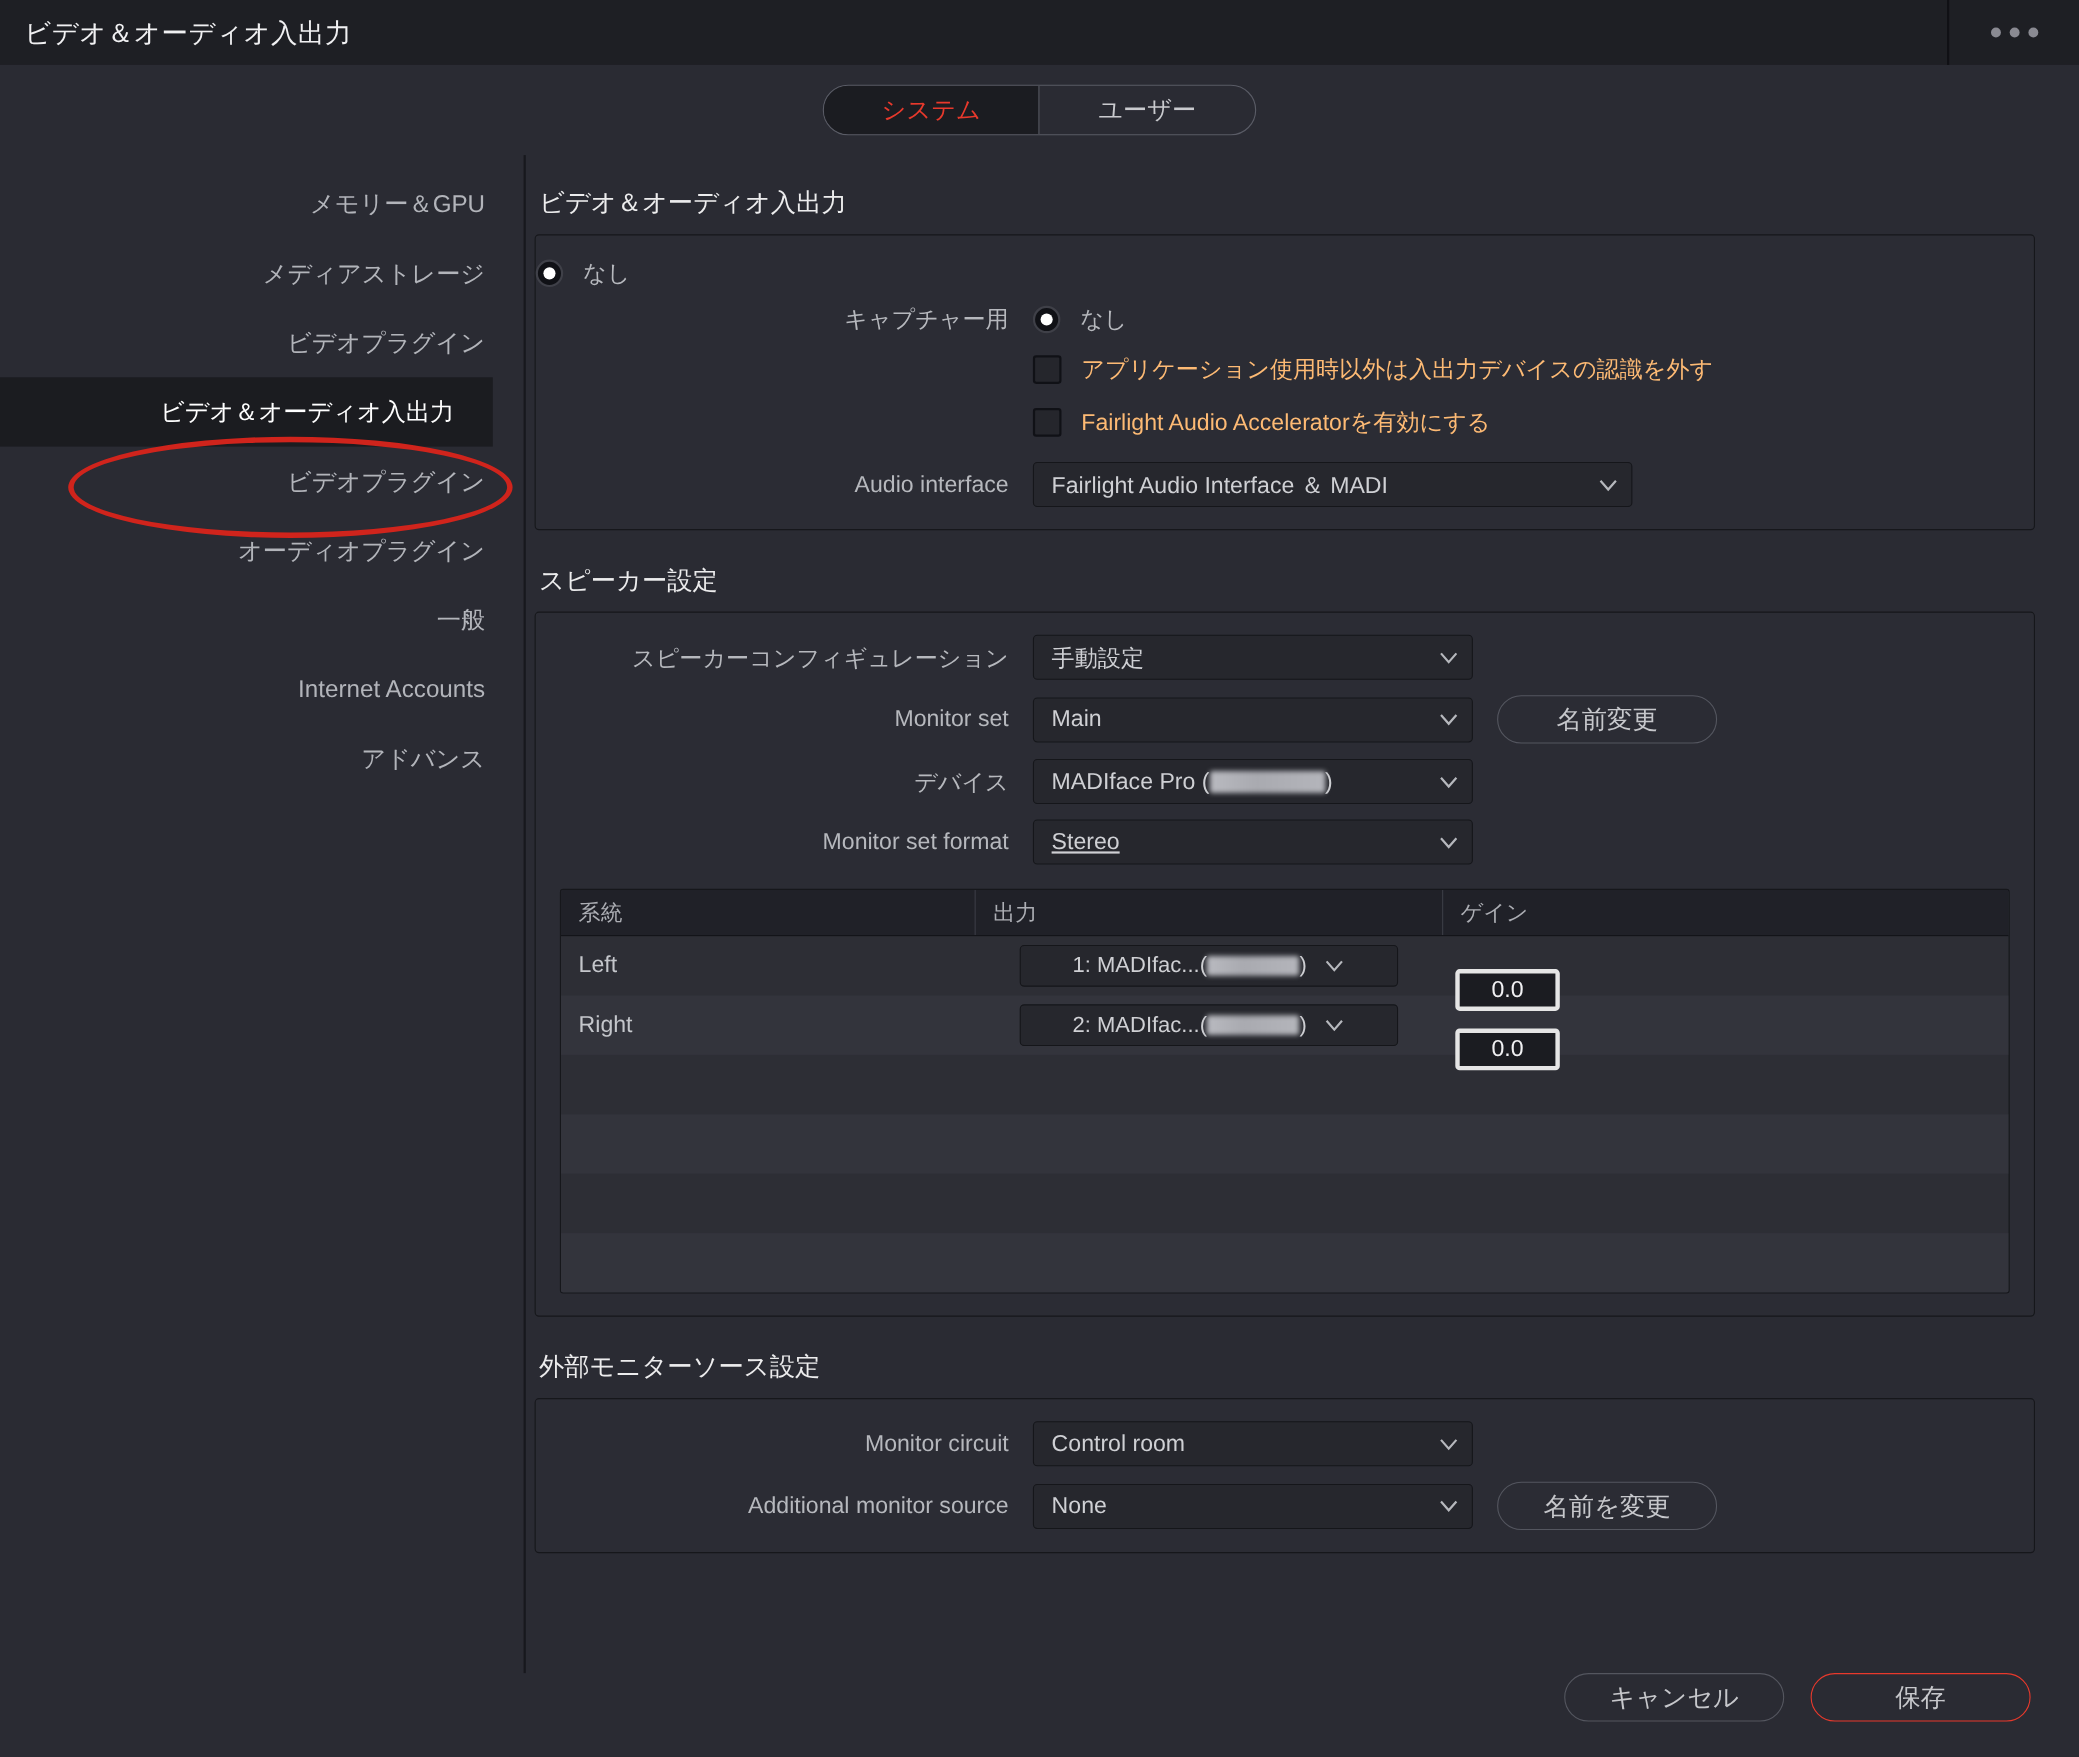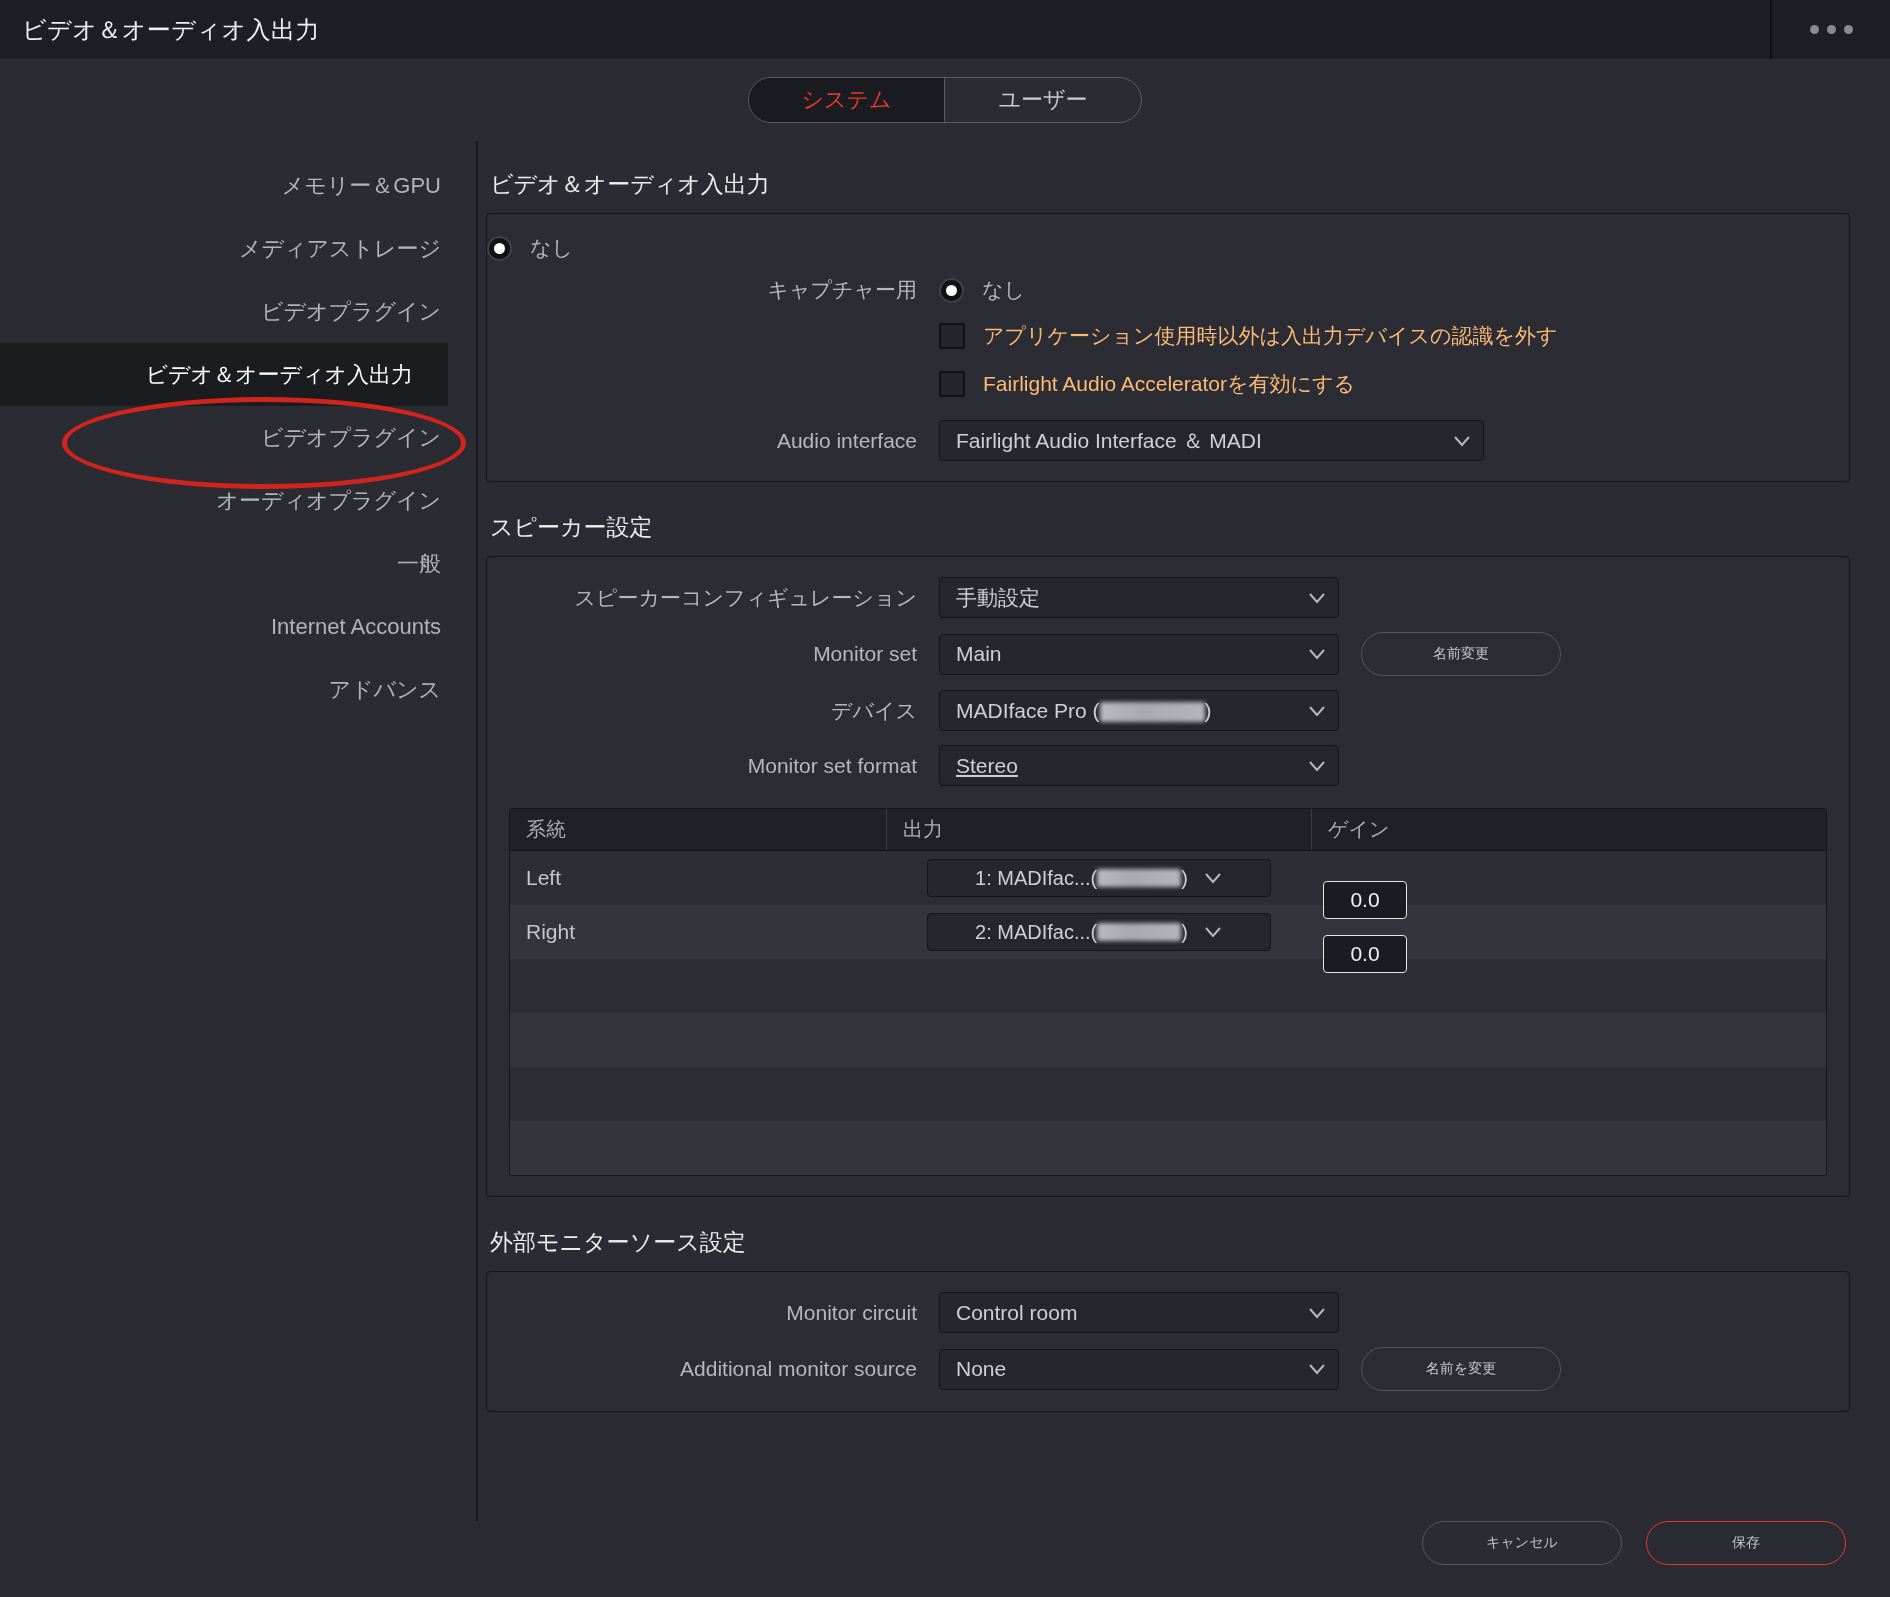--- a/index.html
+++ b/index.html
@@ -203,21 +203,21 @@
   }
 
   
   .pillbtn {
     border: 1px solid #54565f;
     border-radius: 22px;
     height: 44px;
     min-width: 200px;
     display: flex; align-items: center; justify-content: center;
     color: #c6c7cb;
-    font-size: 14px;
+    font-size: 23px;
     background: transparent;
     padding: 0 18px;
   }
   .pillbtn.accent { border-color: #e8392c; }
 
   
   .tbl {
     margin: 22px 22px 0 22px;
     border: 1px solid #16171b;
     border-radius: 3px;
@@ -253,23 +253,23 @@
   .out-select {
     background: #26272d;
     border: 1px solid #15161a;
     border-radius: 4px;
     height: 38px; width: 344px;
     display: flex; align-items: center; justify-content: center;
     color: #cfd0d4; font-size: 20px; padding: 0 10px;
   }
   .gain-box {
     background: #1b1c21;
-    border: 1px solid #e5e5e5;
+    border: 4px solid #e5e5e5;
     border-radius: 4px;
-    height: 38px; width: 84px;
+    height: 38px; width: 95px;
     display: flex; align-items: center; justify-content: center;
     color: #f1f1f3; font-size: 21px; margin-top: 44px;
   }
 
   .footer {
     flex: 0 0 auto;
     display: flex; justify-content: flex-end; align-items: center;
     gap: 24px;
     padding: 0 44px 32px 0;
   }

